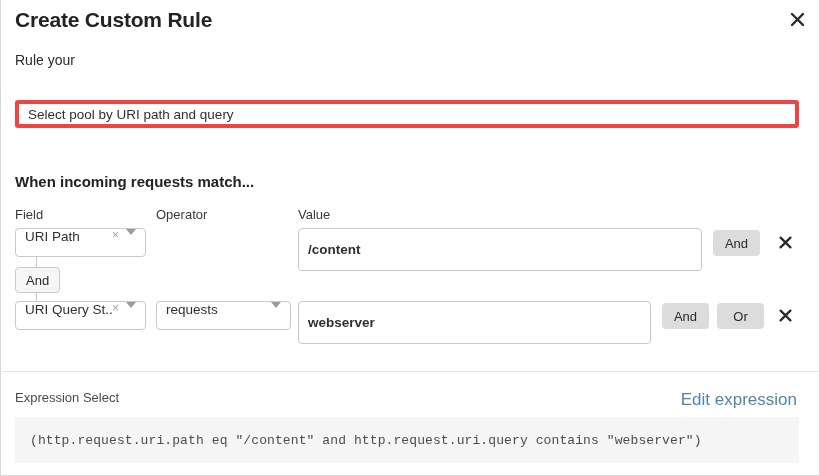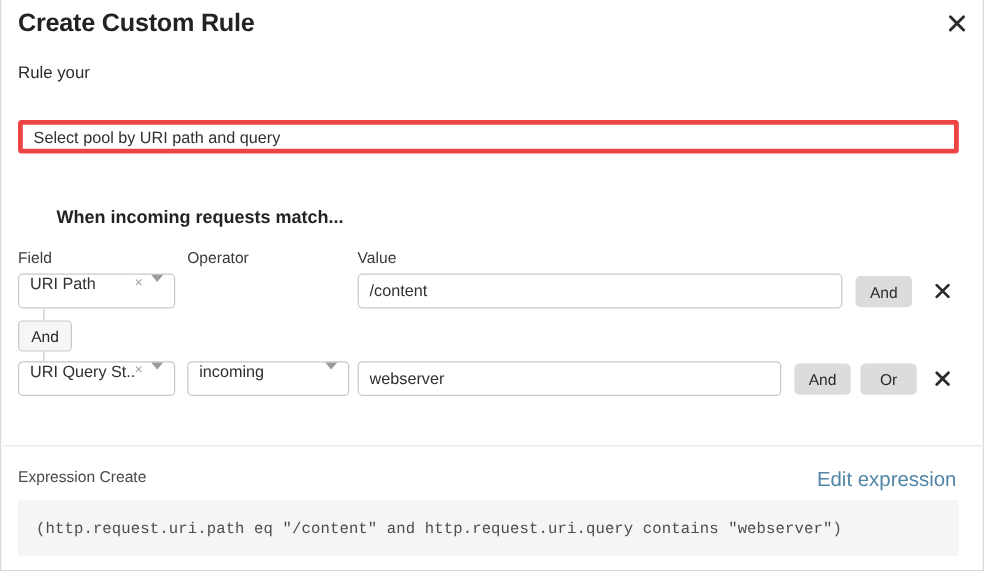--- a/index.html
+++ b/index.html
@@ -85,21 +85,20 @@
   }
 
   
   .section-title {
     position: absolute;
     left: 14px;
     top: 173px;
     font-size: 15px;
     font-weight: bold;
     color: #232323;
-    margin-left: 32px;
   }
 
   .col-label {
     position: absolute;
     top: 207px;
     font-size: 13px;
     color: #3a3a3a;
   }
   .col-field    { left: 14px; }
   .col-operator { left: 155px; }
@@ -156,30 +155,31 @@
     border-left: 5px solid transparent;
     border-right: 5px solid transparent;
     border-top: 6px solid #9b9b9b;
     margin-right: 9px;
     flex: 0 0 auto;
   }
 
   .value-input {
     position: absolute;
     left: 297px;
-    height: 29px;
+    height: 43px;
     box-sizing: border-box;
     border: 1px solid #c9c9c9;
     border-radius: 4px;
     padding: 0 9px;
     font-family: "Liberation Sans", sans-serif;
     font-size: 13.5px;
     color: #303030;
     background: #fff;
     outline: none;
+    font-weight: bold;
   }
   .value-wide   { width: 404px; }   
   .value-narrow { width: 353px; }   
 
   .logic-btn {
     position: absolute;
     box-sizing: border-box;
     height: 26px;
     top: 2px;
     background: #dcdcdc;
@@ -330,33 +330,33 @@
     <div class="conn-line conn-line-bottom"></div>
   </div>
 
   <div class="cond-row row-2">
     <div class="select-box select-field">
       <span class="select-text">URI Query St...</span>
       <span class="clear-x">×</span>
       <span class="caret"></span>
     </div>
     <div class="select-box select-operator">
-      <span class="select-text">incoming</span>
+      <span class="select-text">requests</span>
       <span class="caret"></span>
     </div>
     <input class="value-input value-narrow" type="text" value="webserver" style="">
     <button class="logic-btn btn-and-2">And</button>
     <button class="logic-btn btn-or-2">Or</button>
     <button class="row-delete">
       <svg width="13" height="13" viewBox="0 0 13 13" aria-hidden="true">
         <path d="M1.6 1.6 L11.4 11.4 M11.4 1.6 L1.6 11.4" stroke="#2b2b2b" stroke-width="2.3" stroke-linecap="round"></path>
       </svg>
     </button>
   </div>
 
   <div class="divider"></div>
-  <div class="expr-label">Expression Create</div>
+  <div class="expr-label">Expression Select</div>
   <a class="edit-expr-link">Edit expression</a>
   <div class="expr-box">
     <span class="expr-code">(http.request.uri.path eq "/content" and http.request.uri.query contains "webserver")</span>
   </div>
 
 </div>
 
 </body></html>

